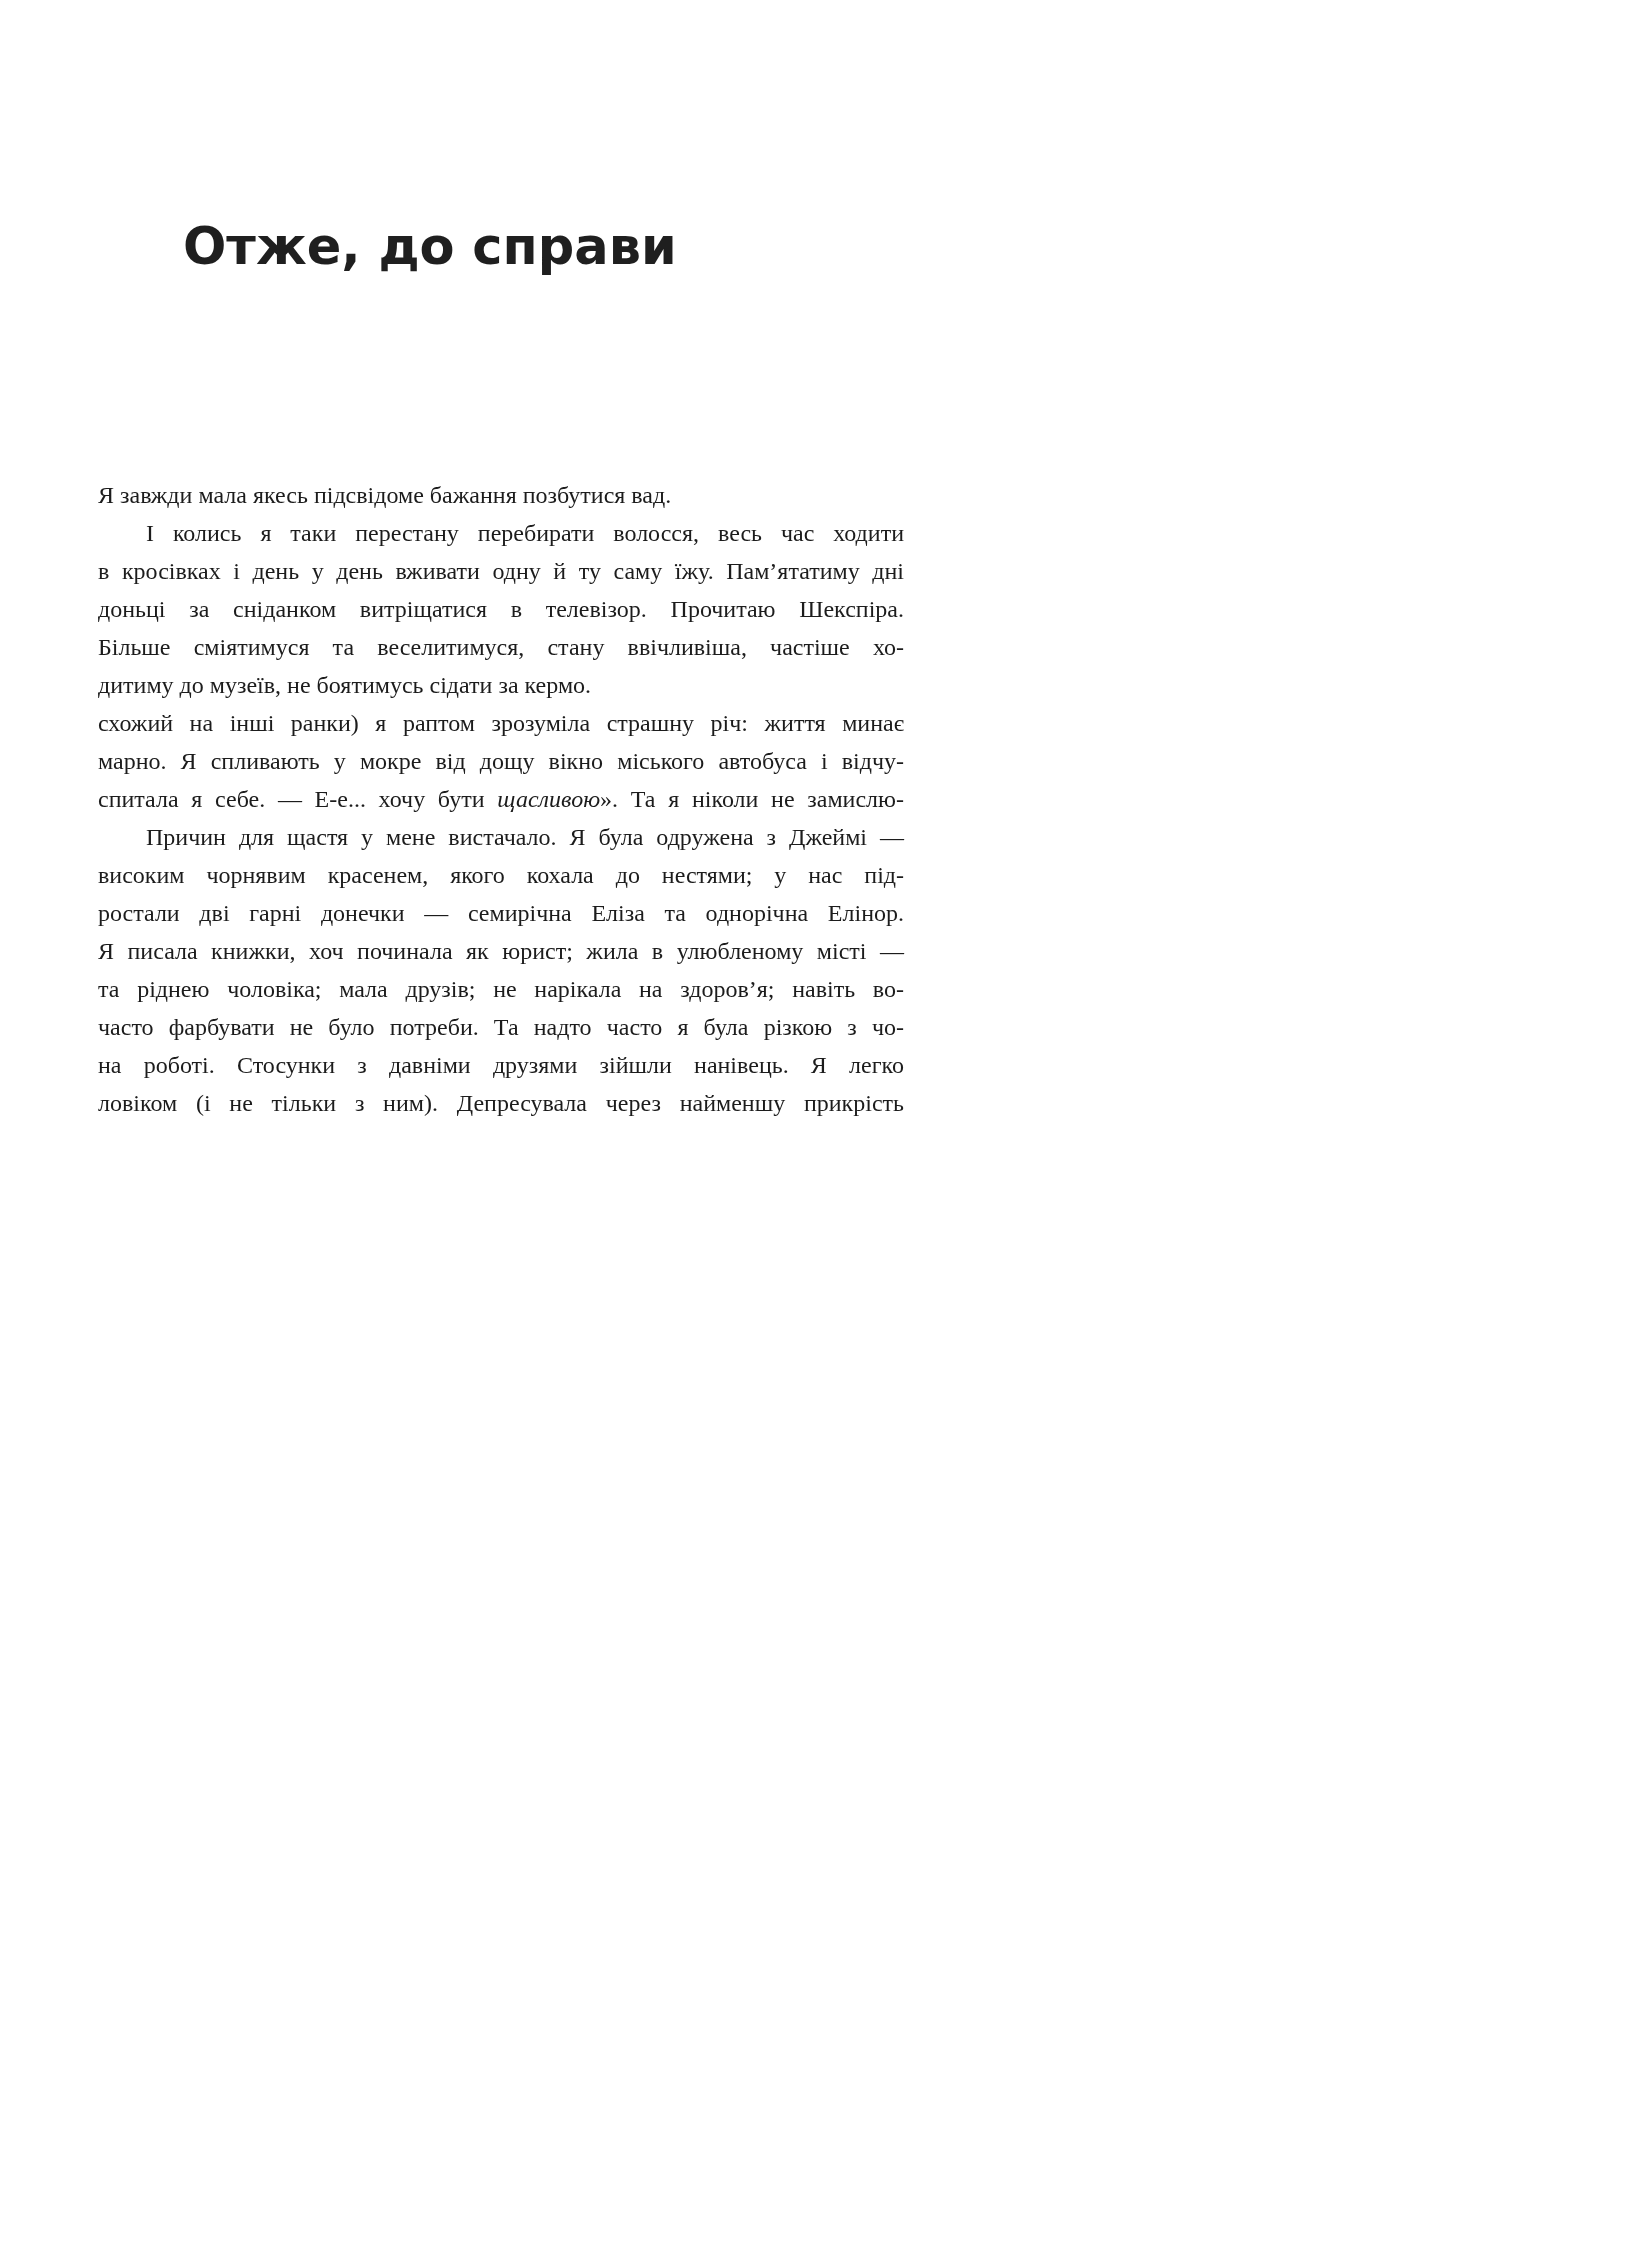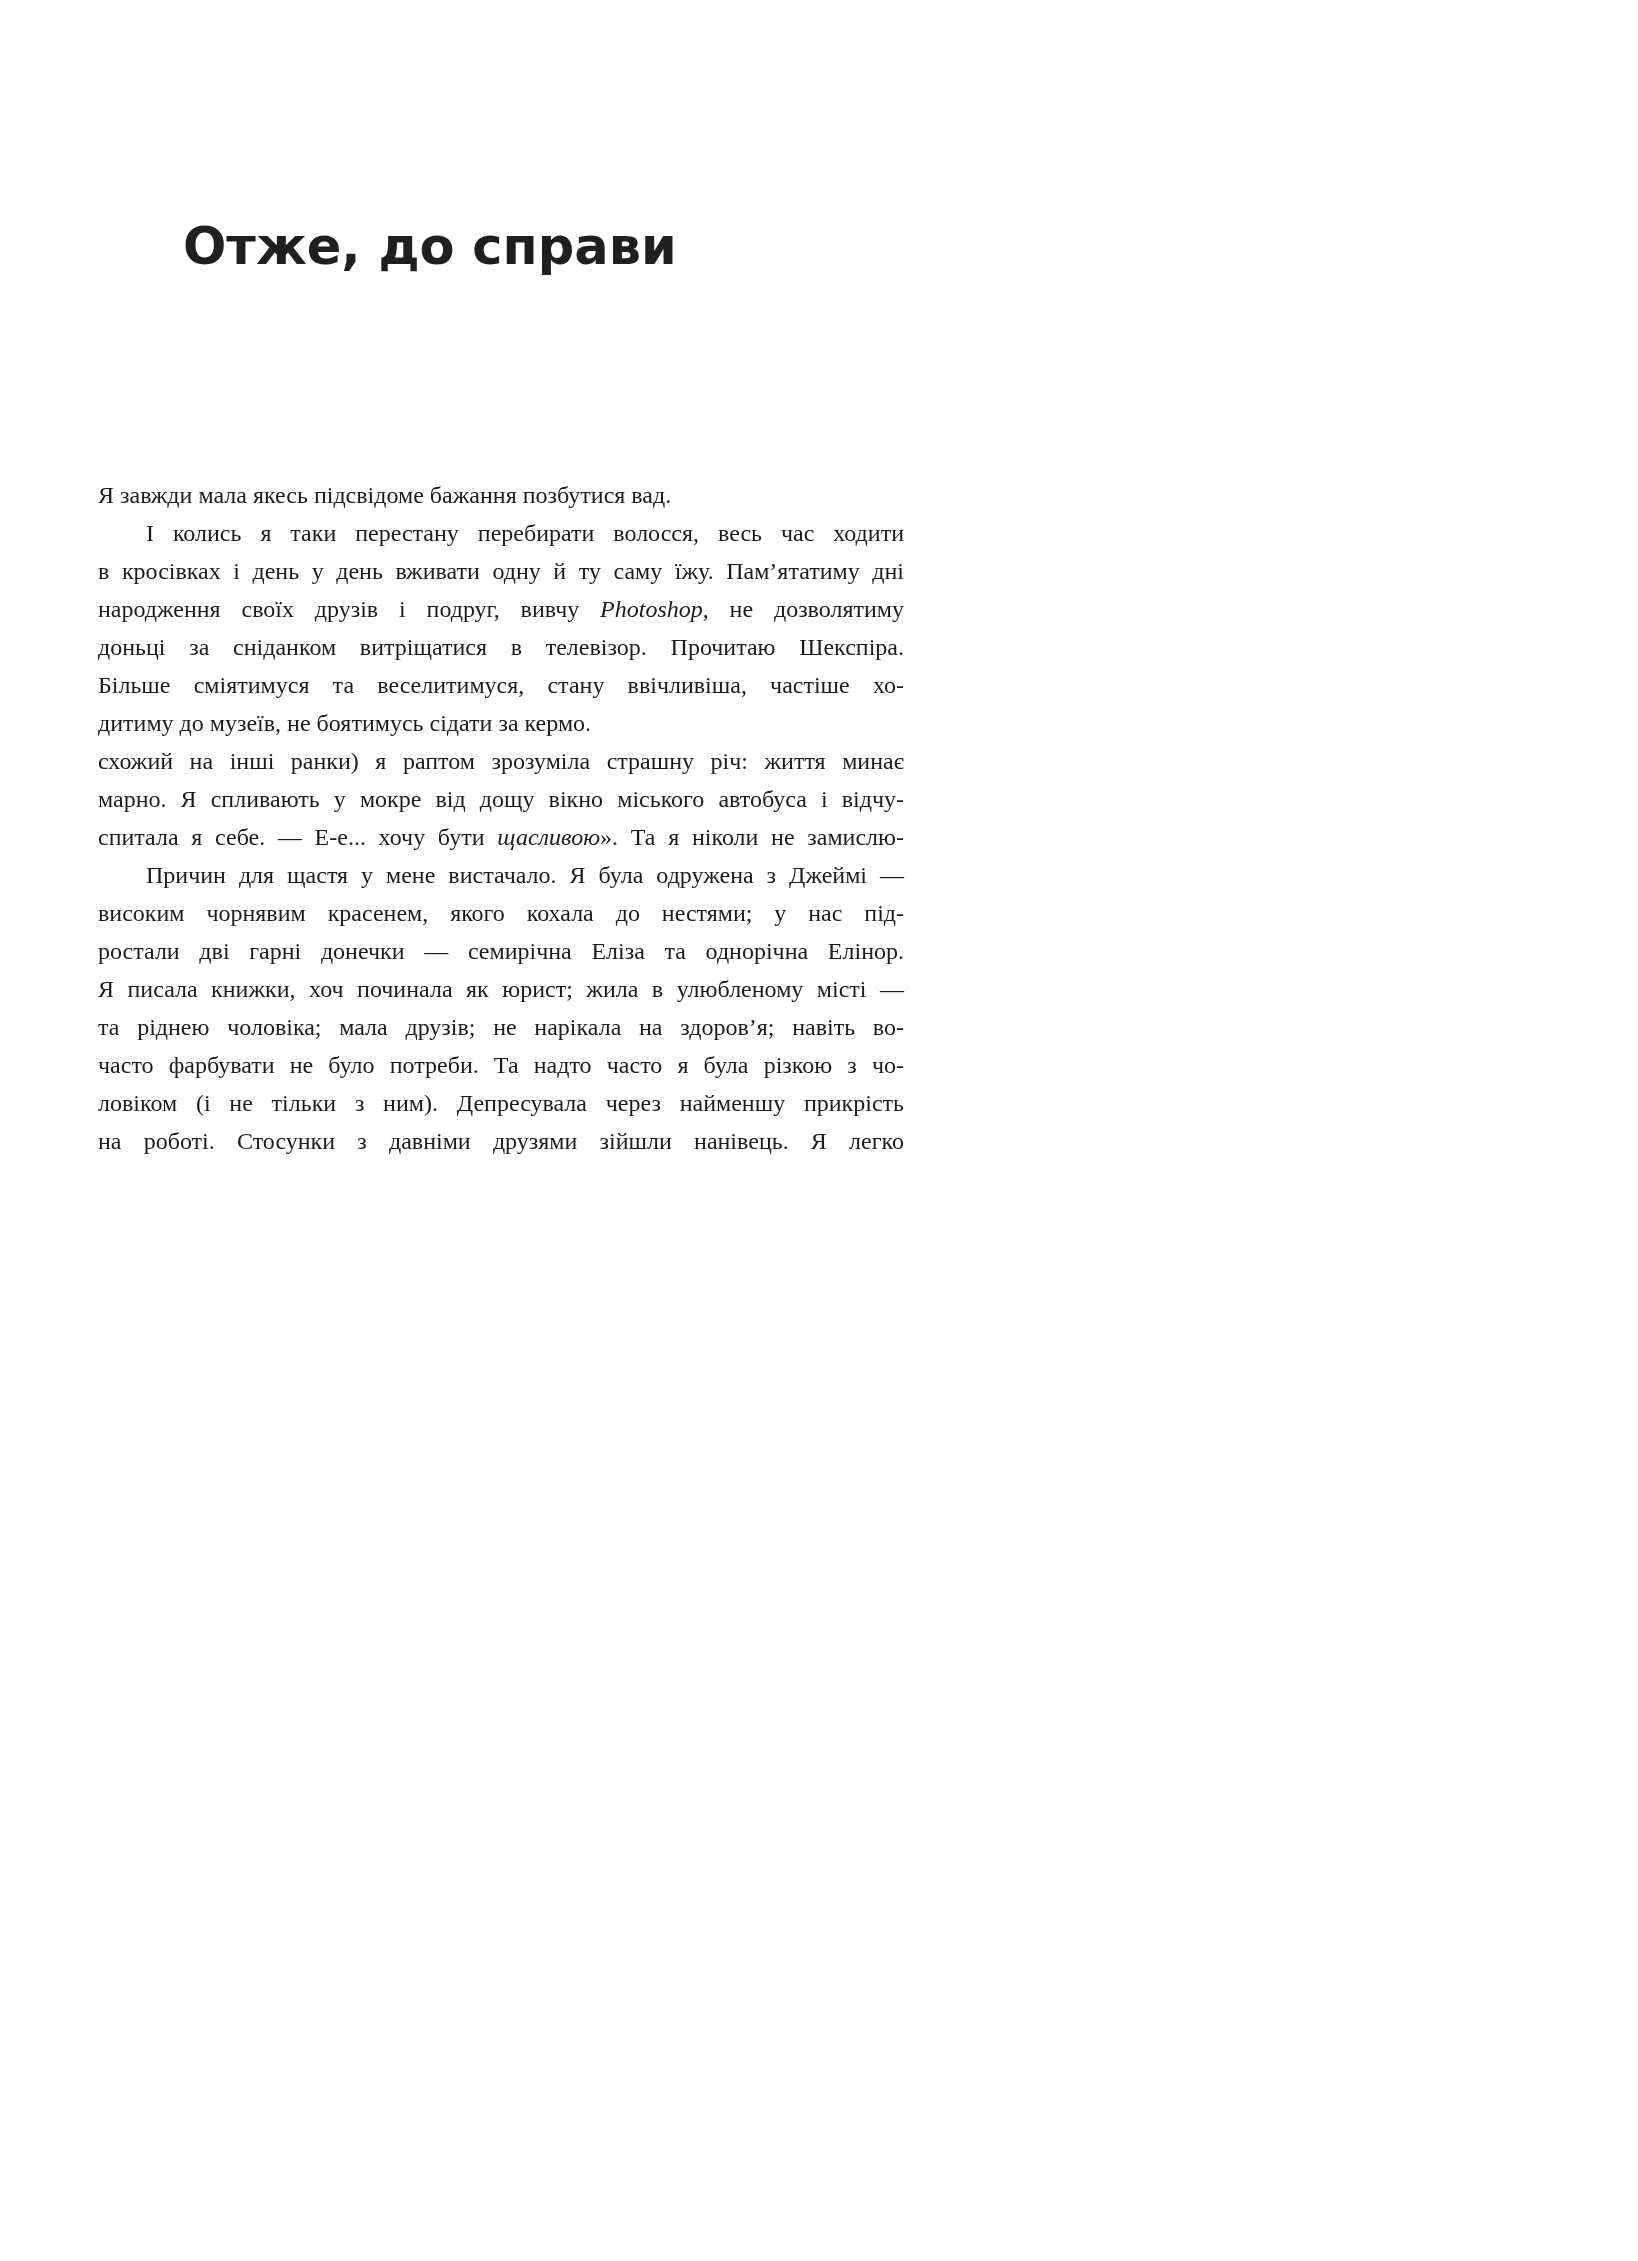--- a/index.html
+++ b/index.html
@@ -58,35 +58,34 @@
 
 <div class="page" style="background: rgb(255, 255, 255);">
   <h1 class="chapter-title" style="color: rgb(31, 31, 31);">Отже, до справи</h1>
   <div class="body-text" id="body-text" style="color: rgb(28, 28, 28);">
       <div class="para">
         <div class="line last">Я завжди мала якесь підсвідоме бажання позбутися вад.</div>
       </div>
       <div class="para">
         <div class="line indent">І колись я таки перестану перебирати волосся, весь час ходити</div>
         <div class="line">в кросівках і день у день вживати одну й ту саму їжу. Пам’ятатиму дні</div>
-        <div class="line">народження своїх друзів і подруг, вивчу <i>Photoshop</i>, не дозволятиму</div>
         <div class="line">доньці за сніданком витріщатися в телевізор. Прочитаю Шекспіра.</div>
         <div class="line">Більше сміятимуся та веселитимуся, стану ввічливіша, частіше хо-</div>
         <div class="line last">дитиму до музеїв, не боятимусь сідати за кермо.</div>
       </div>
       <div class="para">
         <div class="line">схожий на інші ранки) я раптом зрозуміла страшну річ: життя минає</div>
         <div class="line">марно. Я спливають у мокре від дощу вікно міського автобуса і відчу-</div>
         <div class="line">спитала я себе. — Е-е... хочу бути <i>щасливою</i>». Та я ніколи не замислю-</div>
       </div>
       <div class="para">
         <div class="line indent">Причин для щастя у мене вистачало. Я була одружена з Джеймі —</div>
         <div class="line">високим чорнявим красенем, якого кохала до нестями; у нас під-</div>
         <div class="line">ростали дві гарні донечки — семирічна Еліза та однорічна Елінор.</div>
         <div class="line">Я писала книжки, хоч починала як юрист; жила в улюбленому місті —</div>
         <div class="line">та ріднею чоловіка; мала друзів; не нарікала на здоров’я; навіть во-</div>
         <div class="line">часто фарбувати не було потреби. Та надто часто я була різкою з чо-</div>
+        <div class="line">на роботі. Стосунки з давніми друзями зійшли нанівець. Я легко</div>
         <div class="line">ловіком (і не тільки з ним). Депресувала через найменшу прикрість</div>
-        <div class="line">на роботі. Стосунки з давніми друзями зійшли нанівець. Я легко</div>
       </div>
     </div>
 </div>
 
 
 </body></html>

